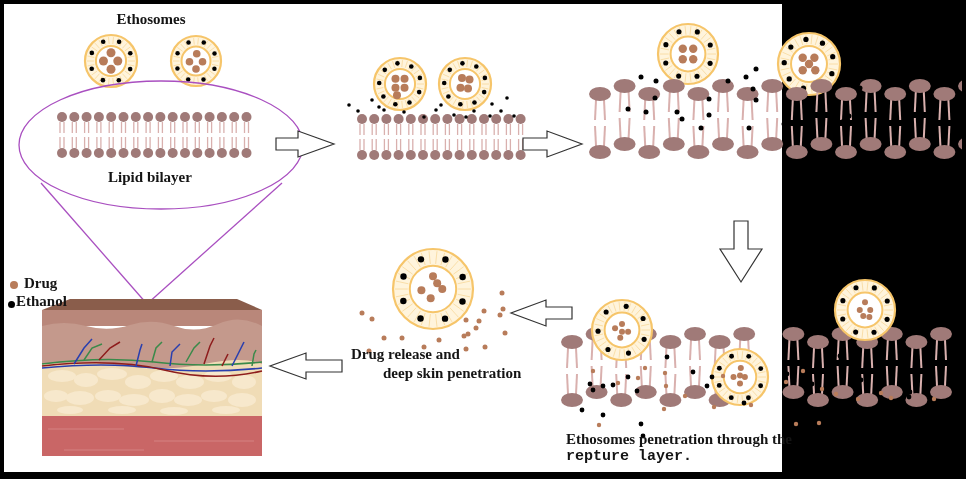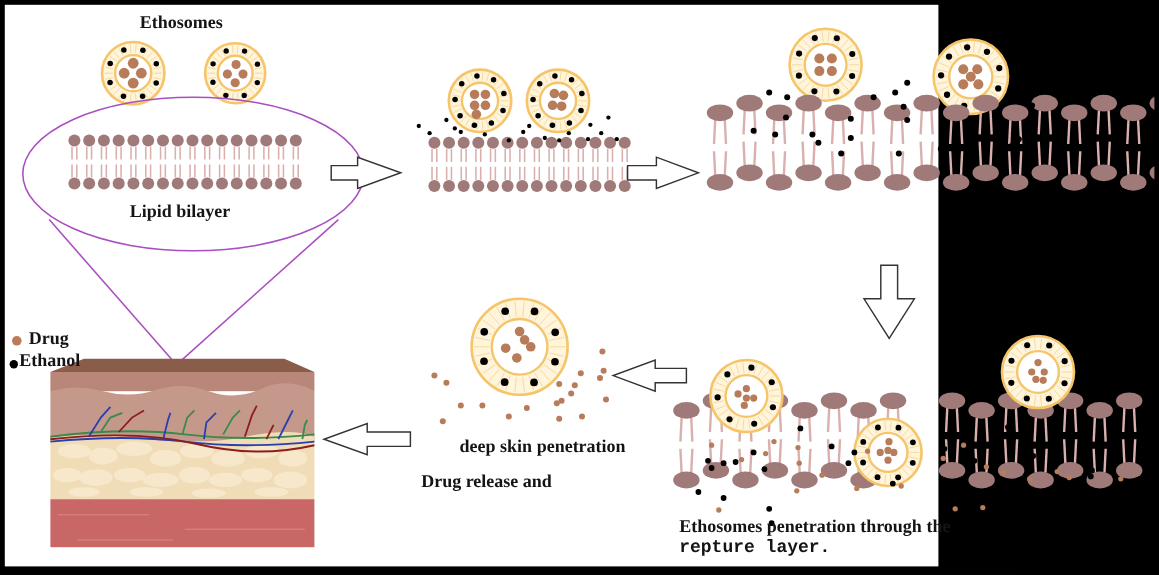--- a/index.html
+++ b/index.html
@@ -1028,21 +1028,21 @@
       </svg>
 
     <div class="lbl c" style="left:92px;top:6px;width:110px;">Ethosomes</div>
     <div class="lbl c" style="left:76px;top:164px;width:140px;">Lipid bilayer</div>
 
 
 
     <div class="lbl" style="left:562px;top:426px;">Ethosomes penetration through the</div>
     <div class="lbl" style="left:562px;top:444px;font-family:Liberation Mono, monospace;">repture layer.</div>
 
-    <div class="lbl" style="left:347px;top:341px;margin-top:48px;">Drug release and</div>
+    <div class="lbl" style="left:347px;top:341px;">Drug release and</div>
     <div class="lbl" style="left:347px;top:360px;margin-left:32px;">deep skin penetration</div>
 
     <div class="lbl c" style="left:110px;top:440px;width:80px;margin-top:37px;">Skin</div>
 
     <div>
       <div class="lbl" style="left:6px;top:240px;margin-top:30px;">
         <span style="display:inline-block;width:8px;height:8px;border-radius:50%;background:#b87c5a;margin-right:6px;vertical-align:middle;"></span><span>Drug</span>
       </div>
       <div class="lbl" style="left:4px;top:288px;">
         <span style="display:inline-block;width:7px;height:7px;border-radius:50%;background:#000;margin-right:1px;vertical-align:-2px;"></span><span>Ethanol</span>

